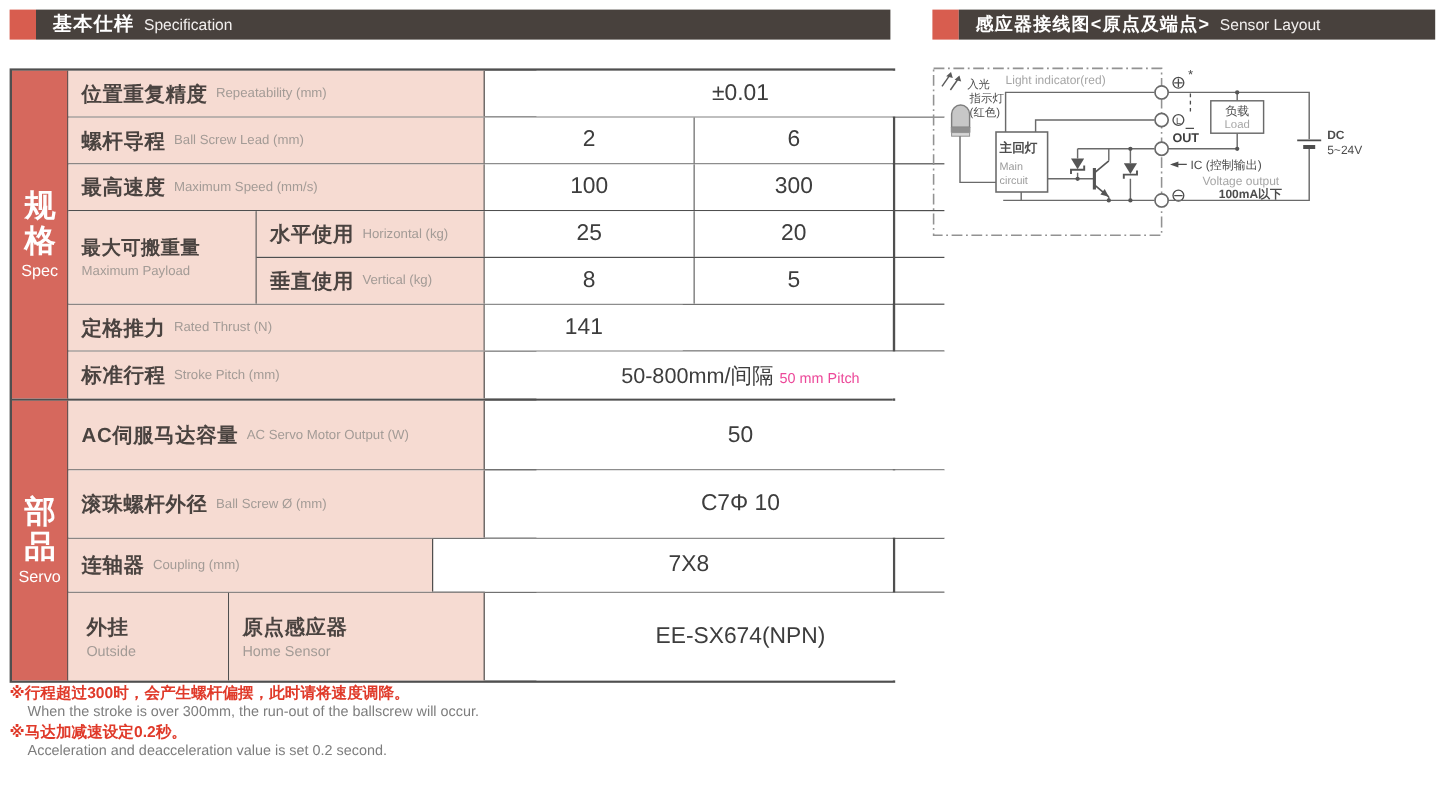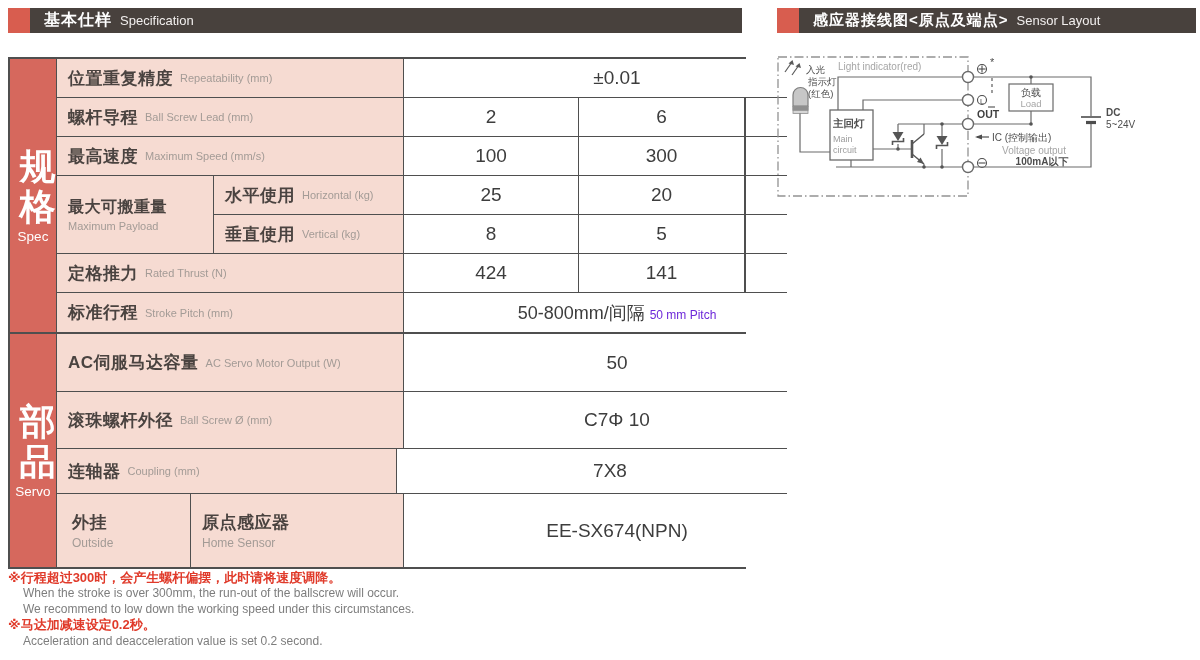--- a/index.html
+++ b/index.html
@@ -16,37 +16,37 @@
   .hdr-bar{flex:1;background:#48413d;color:#fff;display:flex;align-items:center;padding-left:14px;gap:8px;white-space:nowrap;overflow:hidden;}
   .hdr-zh{font-size:16px;font-weight:700;letter-spacing:1px;}
   .hdr-en{font-size:13px;font-weight:400;color:#f2efee;}
   .hdr-right .hdr-zh{font-size:15px;}
   
   .spec-table{position:absolute;left:8px;top:57px;width:734px;border:2px solid #4f4f4f;box-sizing:content-box;background:#fff;}
   .tsection{display:flex;}
   .tsection + .tsection{border-top:2px solid #4f4f4f;}
   .gcol{width:47px;flex:0 0 auto;background:#d6685d;border-right:1.5px solid #4f4f4f;box-sizing:border-box;
         display:flex;flex-direction:column;align-items:center;justify-content:center;color:#fff;}
-  .gzh{width:27px;font-size:36px;font-weight:700;line-height:1.1;word-break:break-all;text-align:right;}
+  .gzh{width:27px;font-size:26px;font-weight:700;line-height:1.1;word-break:break-all;text-align:right;font-family:Liberation Serif, serif;}
   .gen{font-size:13.5px;margin-top:2px;}
   .rows{flex:1;display:flex;flex-direction:column;}
   .trow{display:flex;border-bottom:1.5px solid #4f4f4f;box-sizing:border-box;}
   .rows .trow:last-child{border-bottom:none;}
   .lbl{background:#f6dbd2;display:flex;align-items:center;padding-left:11px;box-sizing:border-box;border-right:1.5px solid #4f4f4f;}
   .lbl-inline{gap:4px;white-space:nowrap;align-items:baseline;padding-top:0;display:flex;align-items:center;}
   .zh{font-size:17px;font-weight:700;color:#4a4340;letter-spacing:0.5px;}
   .en{font-size:11px;color:#a39b96;margin-left:3px;}
   .lbl-stack .zh{display:block;}
   .lbl-stack .en{display:block;margin-left:0;margin-top:2px;}
   .val{display:flex;align-items:center;justify-content:center;background:#fff;box-sizing:border-box;
        font-size:19px;color:#3d3d3d;}
   .v1{width:175px;border-right:1.5px solid #4f4f4f;}
   .v2{width:165px;}
   .vspan{width:340px;margin-left:43px;}
-  .vsub{font-size:12px;color:#6d28d9;margin-left:5px;margin-top:4px;}
+  .vsub{font-size:12px;color:#ec4899;margin-left:5px;margin-top:4px;}
   .subcol{display:flex;flex-direction:column;flex:1;}
   .subrow{display:flex;height:39px;}
   .subrow + .subrow{border-top:1.5px solid #4f4f4f;}
   
   .notes{position:absolute;left:8px;top:570px;width:720px;}
   .note-zh{color:#e03a2a;font-size:13px;font-weight:700;line-height:1.25;}
   .note-en{color:#7d7d7d;font-size:12px;line-height:1.3;padding-left:15px;}
   
   .diagram{position:absolute;left:776px;top:54px;}
   svg text{font-family:"Liberation Sans","DejaVu Sans",sans-serif;}
@@ -130,21 +130,20 @@
             <div class="val v2">5</div>
           </div>
         </div>
       </div>
 
       <div class="trow" style="height:39px">
         <div class="lbl lbl-inline" style="width:347px">
           <span class="zh">定格推力</span>
           <span class="en">Rated Thrust (N)</span>
         </div>
-        <div class="val v1">424</div>
         <div class="val v2">141</div>
       </div>
 
       <div class="trow" style="height:39px">
         <div class="lbl lbl-inline" style="width:347px">
           <span class="zh">标准行程</span>
           <span class="en">Stroke Pitch (mm)</span>
         </div>
         <div class="val vspan">
           <span style="font-size:18px">50-800mm/间隔</span>
@@ -171,21 +170,21 @@
 
       <div class="trow" style="height:57px">
         <div class="lbl lbl-inline" style="width:347px">
           <span class="zh">滚珠螺杆外径</span>
           <span class="en">Ball Screw Ø (mm)</span>
         </div>
         <div class="val vspan">C7Φ 10</div>
       </div>
 
       <div class="trow" style="height:45px">
-        <div class="lbl lbl-inline" style="width:340px">
+        <div class="lbl lbl-inline" style="width:304px">
           <span class="zh">连轴器</span>
           <span class="en">Coupling (mm)</span>
         </div>
         <div class="val vspan">7X8</div>
       </div>
 
       <div class="trow" style="height:73px">
         <div class="lbl lbl-stack" style="width:134px;padding-left:15px">
           <div>
             <span class="zh">外挂</span>
@@ -200,21 +199,20 @@
         </div>
         <div class="val vspan">EE-SX674(NPN)</div>
       </div>
     </div>
   </div>
 </div>
 
 <div class="notes">
   <div class="note-zh">※行程超过300时，会产生螺杆偏摆，此时请将速度调降。</div>
   <div class="note-en">When the stroke is over 300mm, the run-out of the ballscrew will occur.</div>
-  <div class="note-en">We recommend to low down the working speed under this circumstances.</div>
   <div class="note-zh">※马达加减速设定0.2秒。</div>
   <div class="note-en">Acceleration and deacceleration value is set 0.2 second.</div>
 </div>
 
 <div class="diagram">
   <svg width="424" height="156" viewBox="0 0 424 156">
 
     <rect x="2" y="3" width="190" height="139" fill="none" stroke="#929292" stroke-width="1.3" stroke-dasharray="9 3 1.5 3"></rect>
 
     <g stroke="#5a5a5a" stroke-width="1.2">

